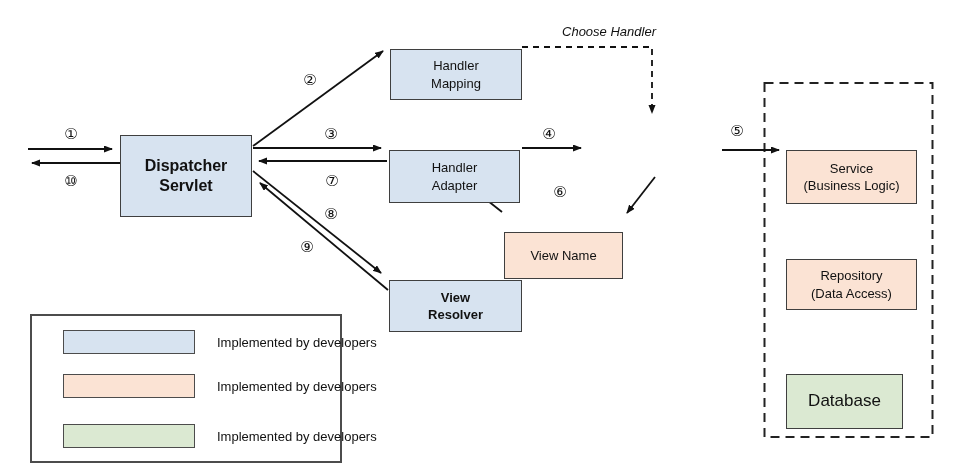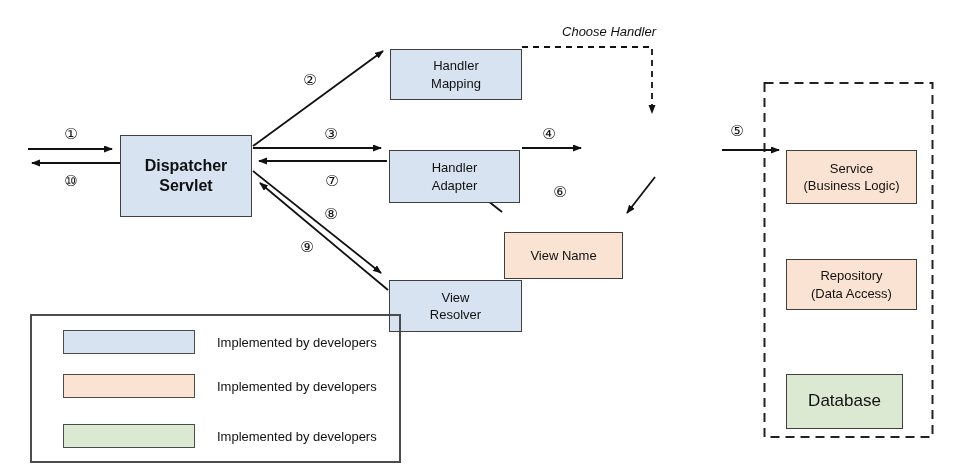--- a/index.html
+++ b/index.html
@@ -19,21 +19,21 @@
   .node.big{font-size:17px;}
   .step{
     position:absolute;transform:translate(-50%,-50%);
     font-size:15px;color:#111;
     font-family:"DejaVu Sans","Liberation Sans",sans-serif;
   }
   .floating-label{
     position:absolute;font-size:13px;color:#111;text-align:center;font-style:italic;
   }
   .legend-box{
-    position:absolute;left:30px;top:314px;width:371px;height:149px;
+    position:absolute;left:30px;top:314px;width:312px;height:149px;
     border:2px solid #4c4c4c;box-sizing:border-box;
   }
   .legend-row{position:absolute;left:31px;display:flex;align-items:center;}
   .legend-swatch{
     width:132px;height:24px;border:1.5px solid #4c4c4c;box-sizing:border-box;
   }
   .legend-label{margin-left:22px;font-size:13px;white-space:nowrap;}
 </style>
 </head>
 <body>
@@ -69,21 +69,21 @@
 
   <div class="node" style="left: 390px; top: 22px; width: 132px; height: 51px; background-color: rgb(215, 227, 240);">Handler
 Mapping</div>
 
   <div class="node" style="left: 389px; top: 123px; width: 131px; height: 53px; background-color: rgb(215, 227, 240);">Handler
 Adapter</div>
 
 
   <div class="node" style="left: 504px; top: 205px; width: 119px; height: 47px; background-color: rgb(251, 227, 212);">View Name</div>
 
-  <div class="node" style="left: 389px; top: 253px; width: 133px; height: 52px; background-color: rgb(215, 227, 240);">View
+  <div class="node" style="left: 389px; top: 253px; width: 133px; height: 52px; background-color: rgb(215, 227, 240); font-weight: bold;">View
 Resolver</div>
 
   <div class="node" style="left: 786px; top: 123px; width: 131px; height: 54px; background-color: rgb(251, 227, 212);">Service
 (Business Logic)</div>
 
   <div class="node" style="left: 786px; top: 232px; width: 131px; height: 51px; background-color: rgb(251, 227, 212);">Repository
 (Data Access)</div>
 
   <div class="node big" style="left: 786px; top: 347px; width: 117px; height: 55px; background-color: rgb(219, 233, 210);">Database</div>
 

